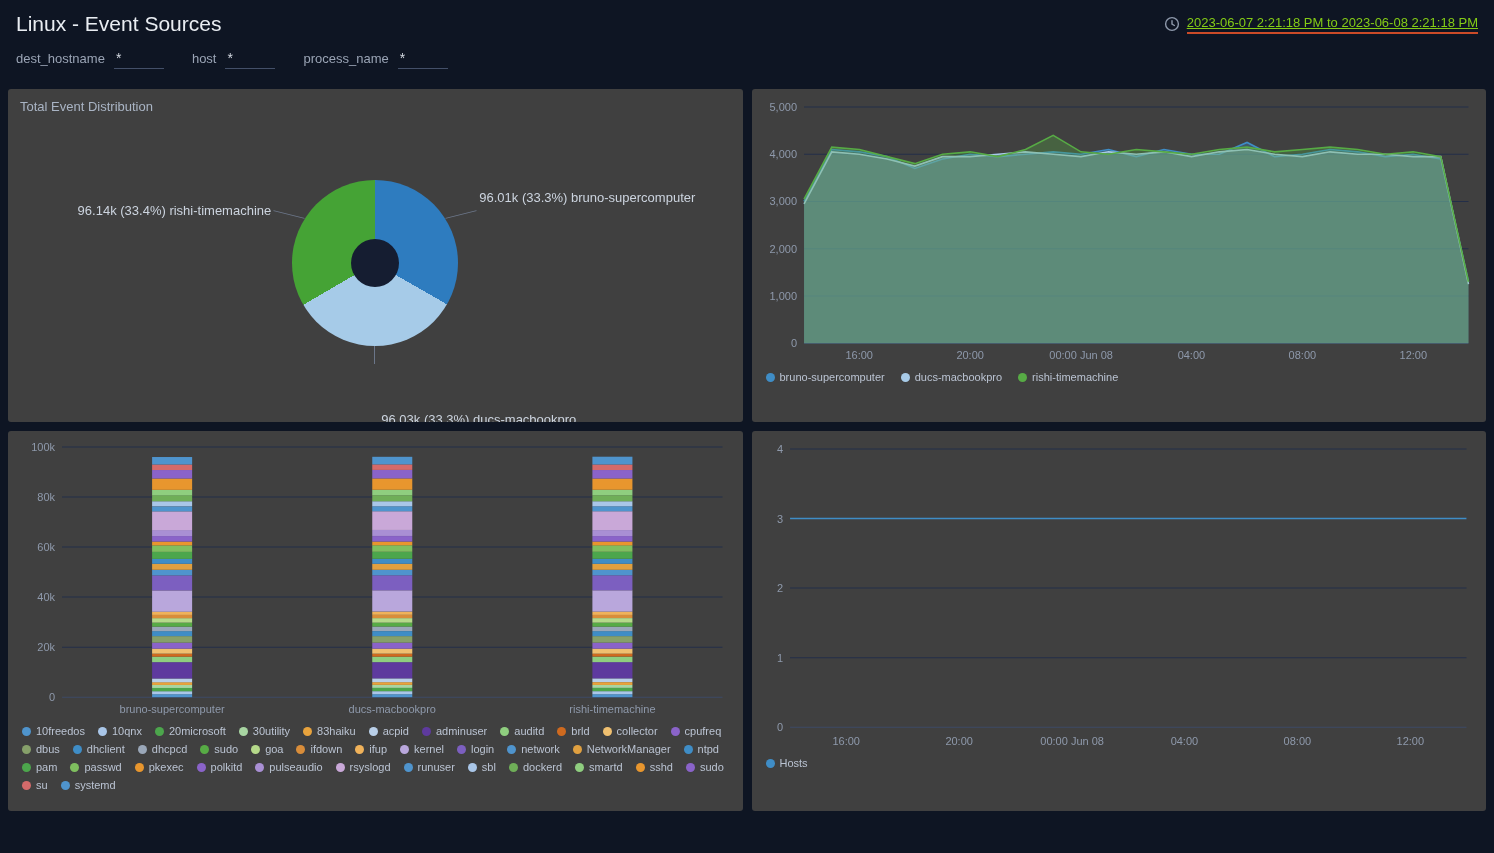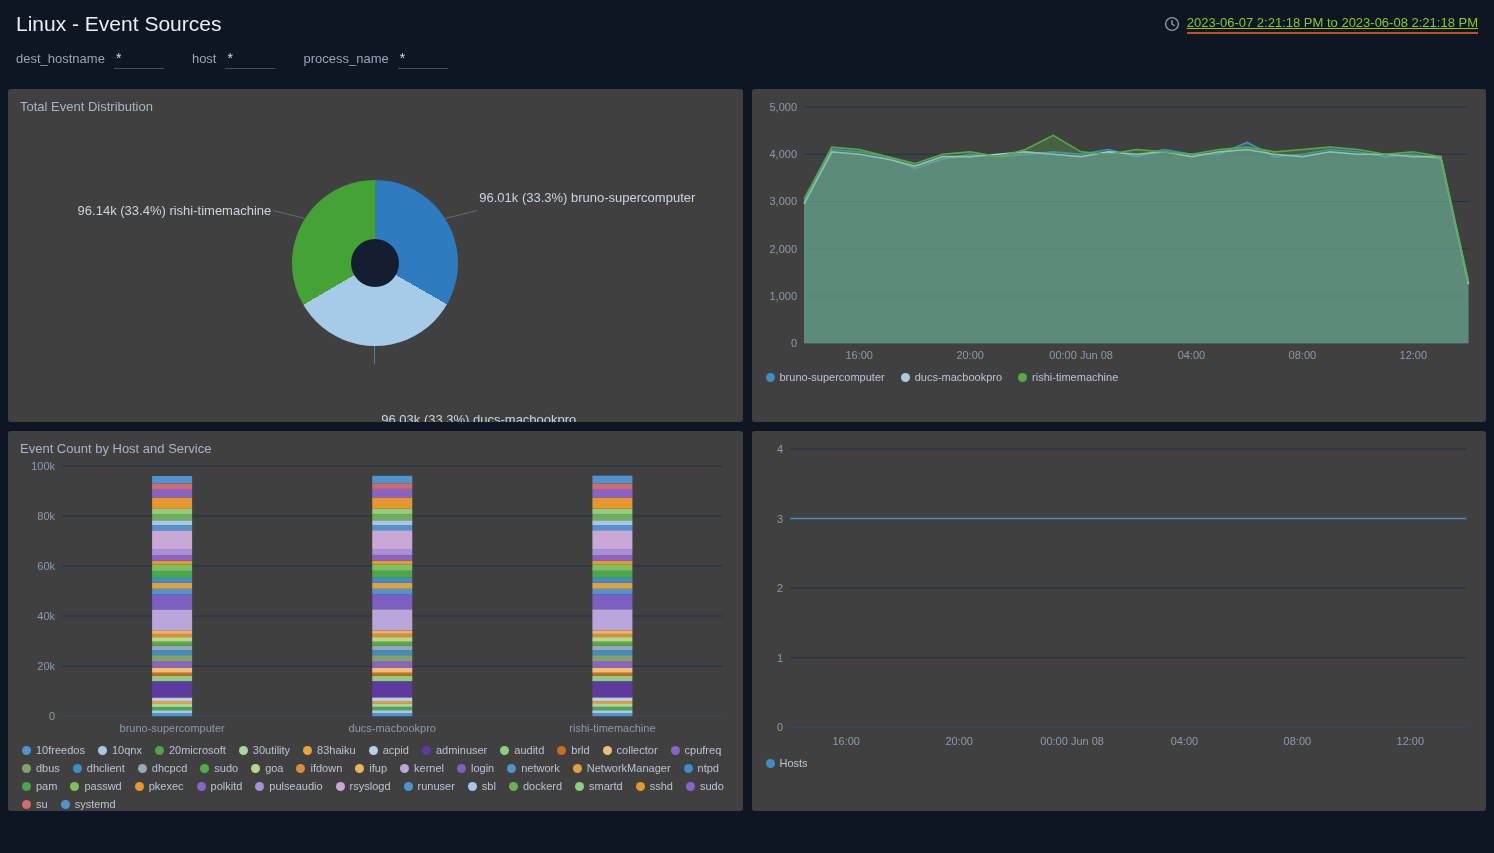--- a/index.html
+++ b/index.html
@@ -115,21 +115,20 @@
           <span>ducs-macbookpro</span>
         </span>
         <span class="legend-item">
           <span class="dot" style="background: rgb(87, 171, 69);"></span>
           <span>rishi-timemachine</span>
         </span>
       </div>
   </div>
 
   <div class="panel">
-    <div class="panel-title">Event Count by Host and Service</div>
     <svg id="barChart" class="chart-svg" viewBox="0 0 710 278">
         <line x1="42" x2="702" y1="256.0" y2="256.0" stroke="#3d4a66" stroke-width="1"></line>
         <text x="35" y="260.0" text-anchor="end">0</text>
         <line x1="42" x2="702" y1="206.0" y2="206.0" stroke="#232e48" stroke-width="1"></line>
         <text x="35" y="210.0" text-anchor="end">20k</text>
         <line x1="42" x2="702" y1="156.0" y2="156.0" stroke="#232e48" stroke-width="1"></line>
         <text x="35" y="160.0" text-anchor="end">40k</text>
         <line x1="42" x2="702" y1="106.0" y2="106.0" stroke="#232e48" stroke-width="1"></line>
         <text x="35" y="110.0" text-anchor="end">60k</text>
         <line x1="42" x2="702" y1="56.0" y2="56.0" stroke="#232e48" stroke-width="1"></line>

